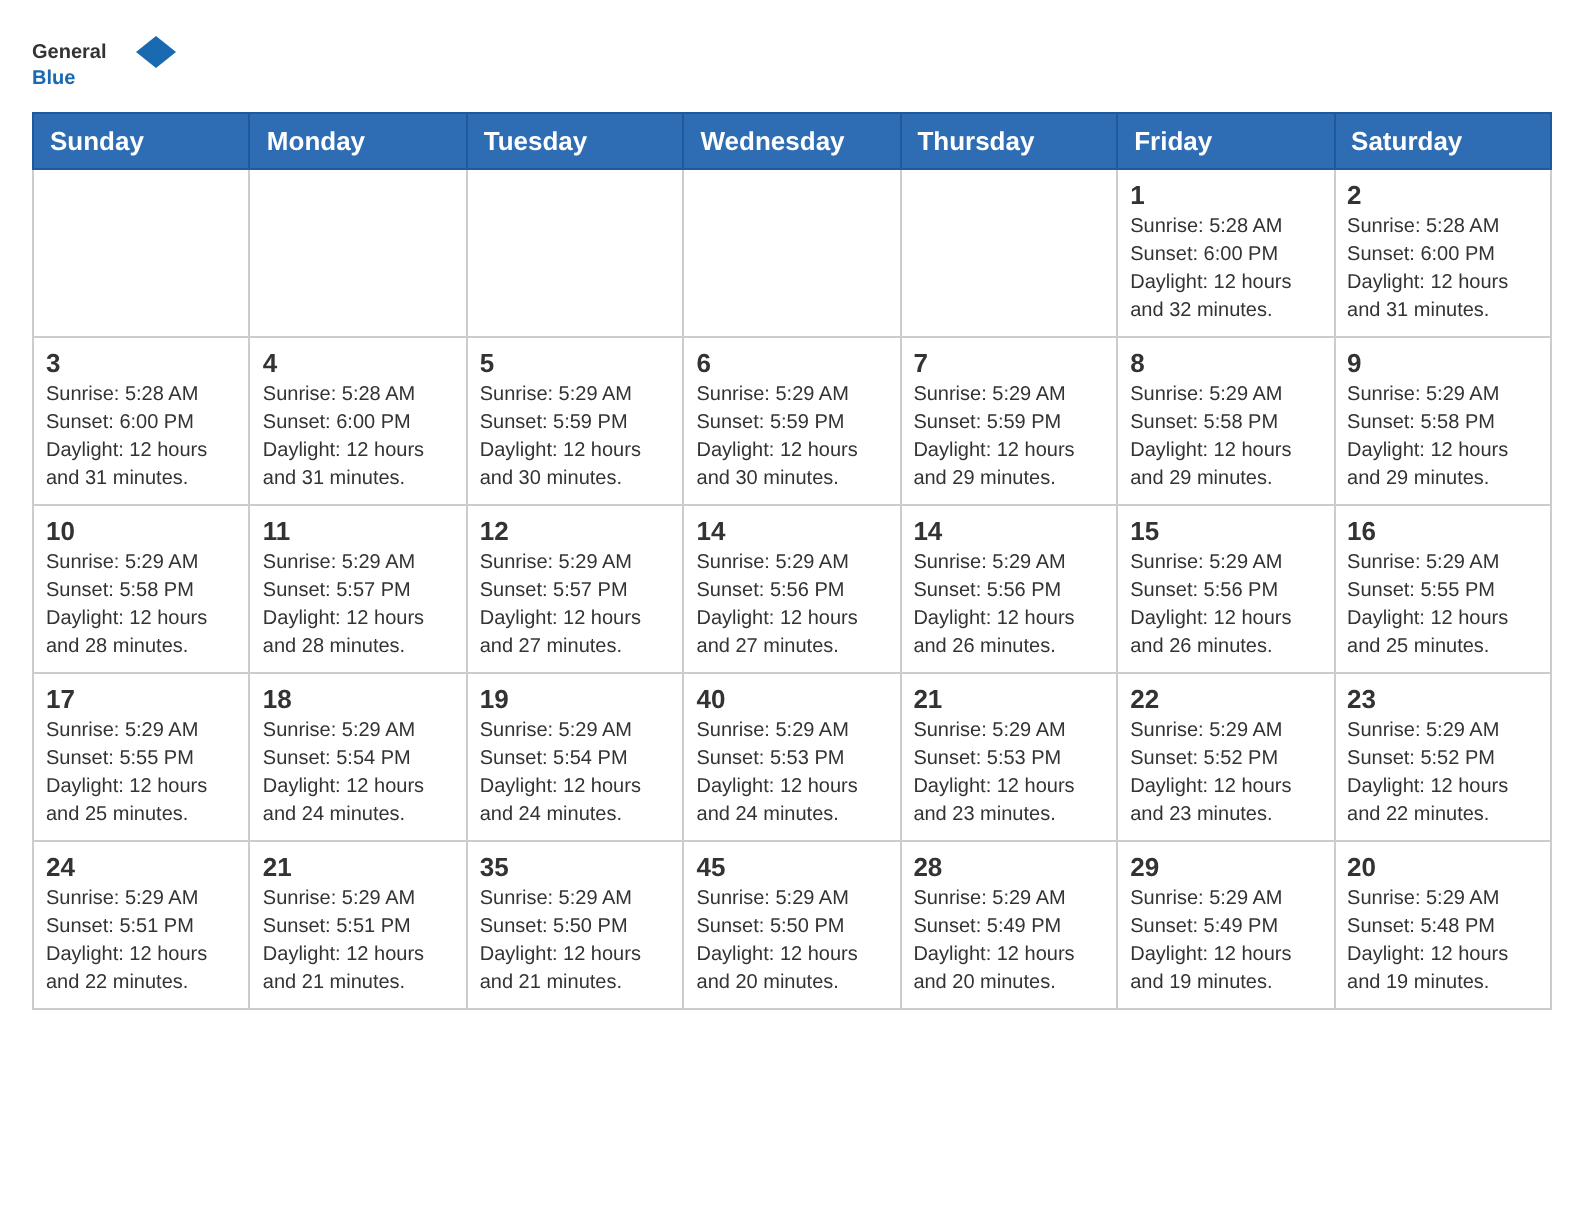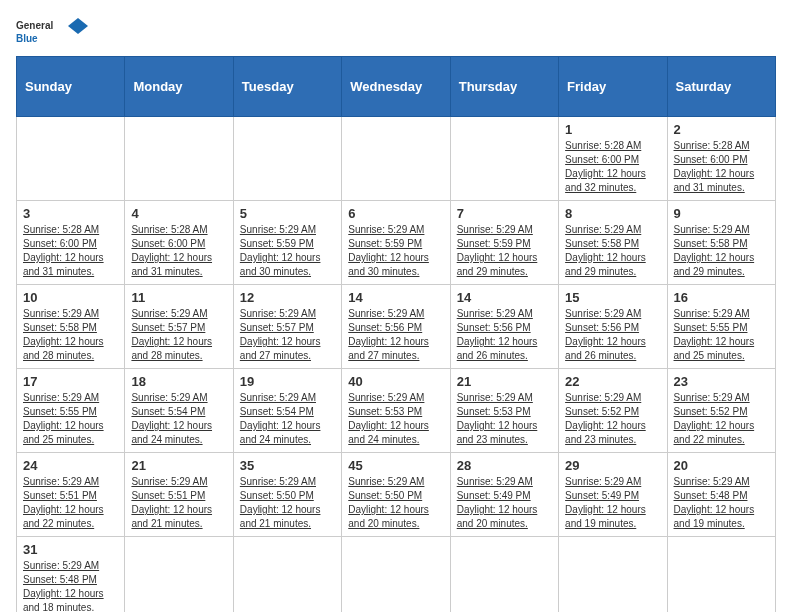--- a/index.html
+++ b/index.html
@@ -39,21 +39,21 @@
     }
     .calendar-table {
       width: 100%;
       border-collapse: collapse;
       border: 1px solid #bbb;
     }
     .calendar-table th {
       background-color: #2e6db4;
       color: #fff;
       text-align: left;
-      padding: 22px 8px;
+      padding: 6px 8px;
       font-size: 13px;
       font-weight: bold;
       border: 1px solid #1e5a9c;
     }
     .calendar-table td {
       vertical-align: top;
       border: 1px solid #ccc;
       padding: 5px 6px;
       font-size: 10.5px;
       color: #333;
@@ -64,21 +64,20 @@
     .day-number {
       font-size: 13px;
       font-weight: bold;
       display: block;
       margin-bottom: 2px;
     }
     .day-info {
       font-size: 10px;
       line-height: 1.4;
       color: #333;
-      text-decoration: underline;
     }
     .empty-cell {
       background: #fff;
     }
     .last-row td {
       height: 65px;
     }
   </style>
 </head>
 <body>
@@ -298,28 +297,14 @@
 Sunset: 5:49 PM
 Daylight: 12 hours and 19 minutes.</div>
         </td>
         <td>
           <span class="day-number">20</span>
           <div class="day-info" style="white-space: pre-line;">Sunrise: 5:29 AM
 Sunset: 5:48 PM
 Daylight: 12 hours and 19 minutes.</div>
         </td>
       </tr>
-      <tr class="last-row">
-        <td>
-          <span class="day-number">31</span>
-          <div class="day-info" style="white-space: pre-line;">Sunrise: 5:29 AM
-Sunset: 5:48 PM
-Daylight: 12 hours and 18 minutes.</div>
-        </td>
-        <td class="empty-cell"></td>
-        <td class="empty-cell"></td>
-        <td class="empty-cell"></td>
-        <td class="empty-cell"></td>
-        <td class="empty-cell"></td>
-        <td class="empty-cell"></td>
-      </tr>
     </tbody>
 </table>
 
 </body></html>

